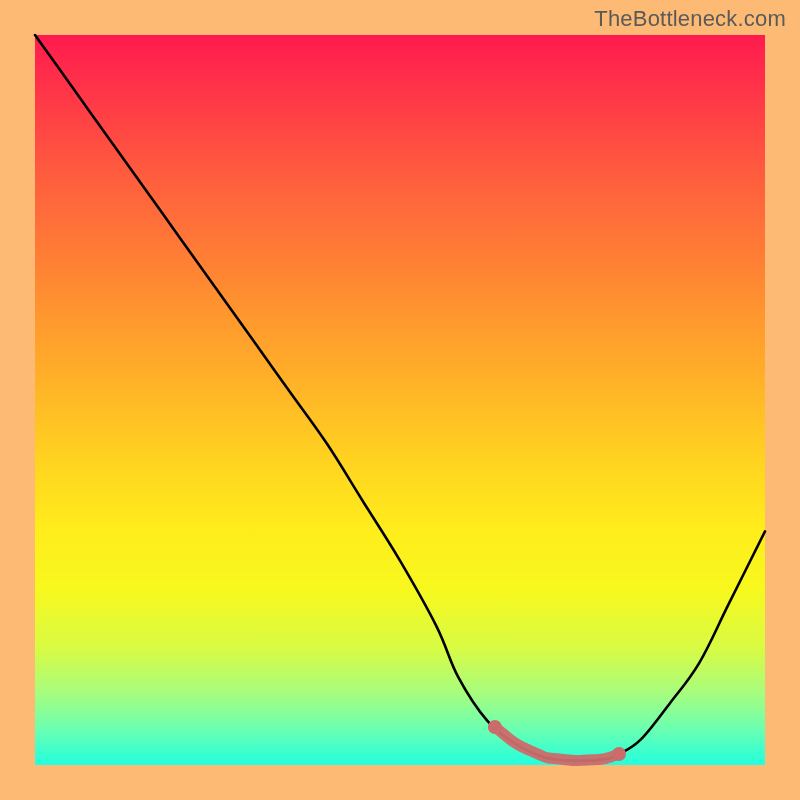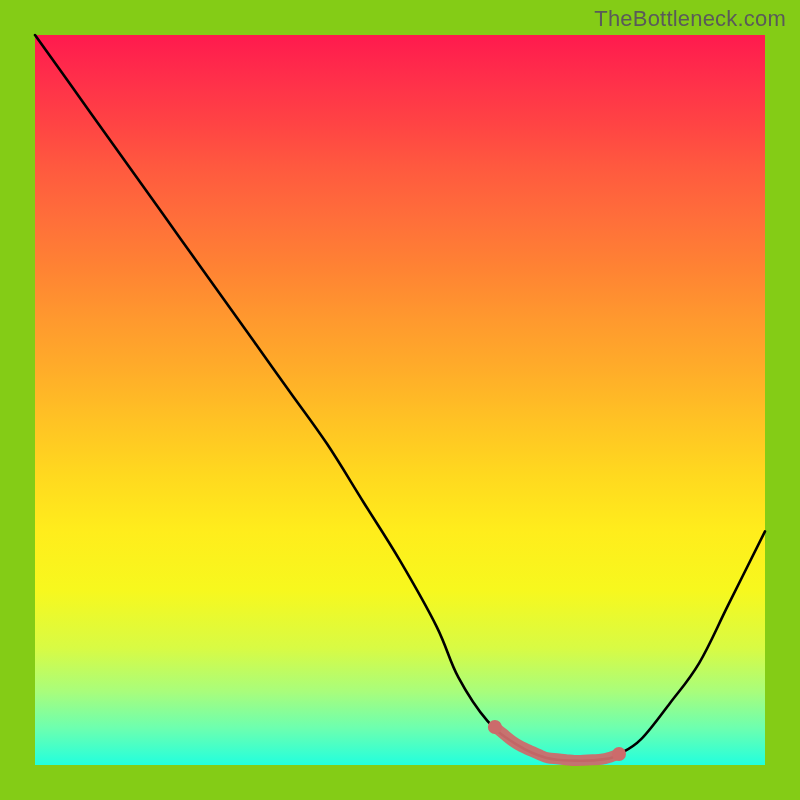--- a/index.html
+++ b/index.html
@@ -1,21 +1,21 @@
 <!DOCTYPE html>
 <html><head>
 <meta charset="utf-8">
 <style>
   * { margin: 0; padding: 0; box-sizing: border-box; }
   html, body { width: 800px; height: 800px; background: #000; overflow: hidden; }
   .stage {
     position: relative;
     width: 800px;
     height: 800px;
-    background: #84cc16;
+    background: #fdba74;
   }
   .watermark {
     position: absolute;
     top: 6px;
     right: 14px;
     font-family: Arial, Helvetica, sans-serif;
     font-size: 22px;
     font-weight: 500;
     color: #5a5a5a;
     letter-spacing: 0.2px;

